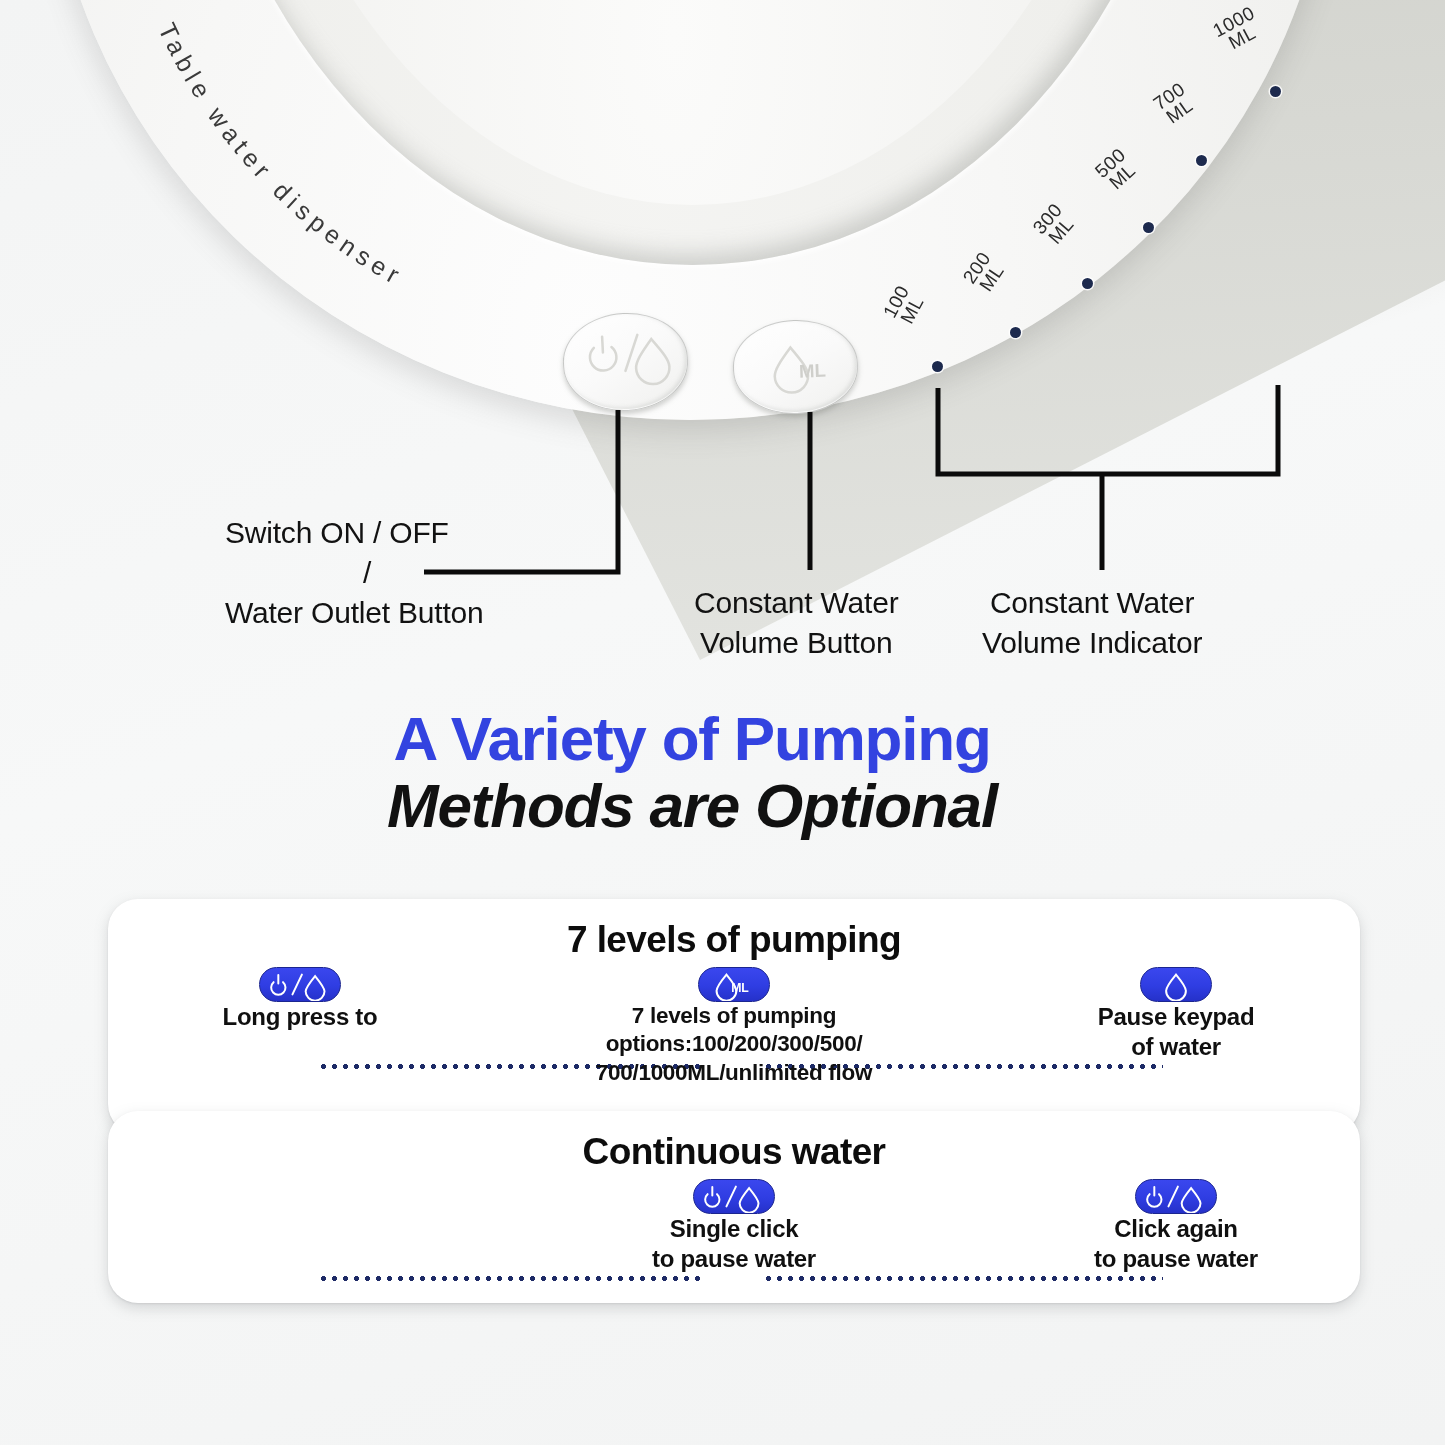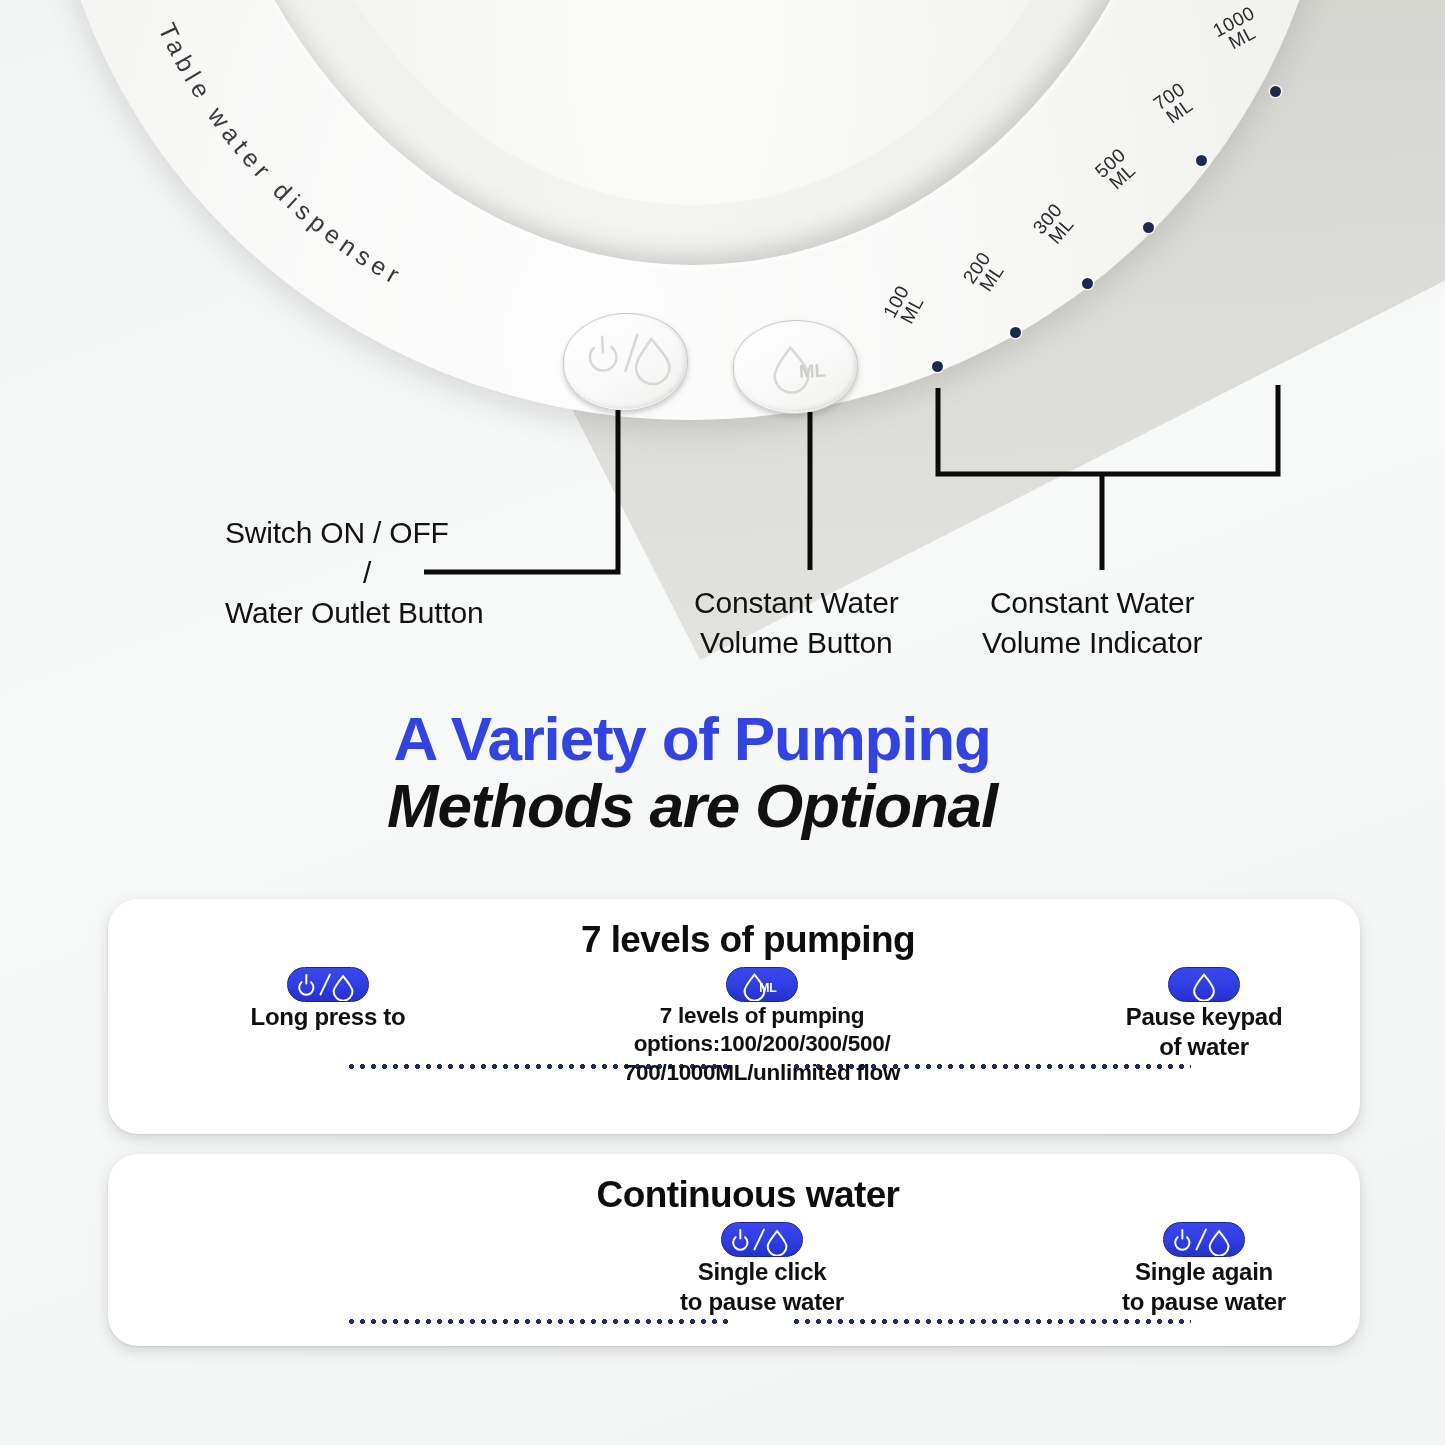--- a/index.html
+++ b/index.html
@@ -150,24 +150,23 @@
   }
 
   
   .card {
     position: absolute;
     left: 108px;
     width: 1252px;
     background: #ffffff;
     border-radius: 30px;
     box-shadow: 0 5px 14px rgba(120,124,128,0.26), 0 1px 2px rgba(120,124,128,0.18);
-    padding-left: 28px;
   }
   #card-1 { top: 899px; height: 235px; }
-  #card-2 { top: 1154px; height: 192px; }
+  #card-2 { top: 1111px; height: 192px; }
 
   .card-title {
     text-align: center;
     font-size: 37px;
     font-weight: 700;
     color: #0d0d0d;
     letter-spacing: -0.6px;
     padding-top: 20px;
   }
 
@@ -412,20 +411,20 @@
           <svg viewBox="0 0 82 35">
             <g fill="none" stroke="#ffffff" stroke-width="2.1" stroke-linecap="round">
               <path d="M 13,15 A 7.6,7.6 0 1 0 23,15"></path>
               <line x1="18" y1="7.5" x2="18" y2="16.5"></line>
               <line x1="33" y1="28" x2="43" y2="7"></line>
               <path d="M 57,8.5 C 50.5,16.5 47,21 47,24.6 a 10,10 0 0 0 20,0 C 67,21 63.5,16.5 57,8.5 z"></path>
             </g>
           </svg>
         </div>
         <div class="step-text">
-          <span>Single again</span>
+          <span>Click again</span>
           <span>to pause water</span>
         </div>
       </div>
     </div>
   </div>
 
 </div>
 
 </body></html>

